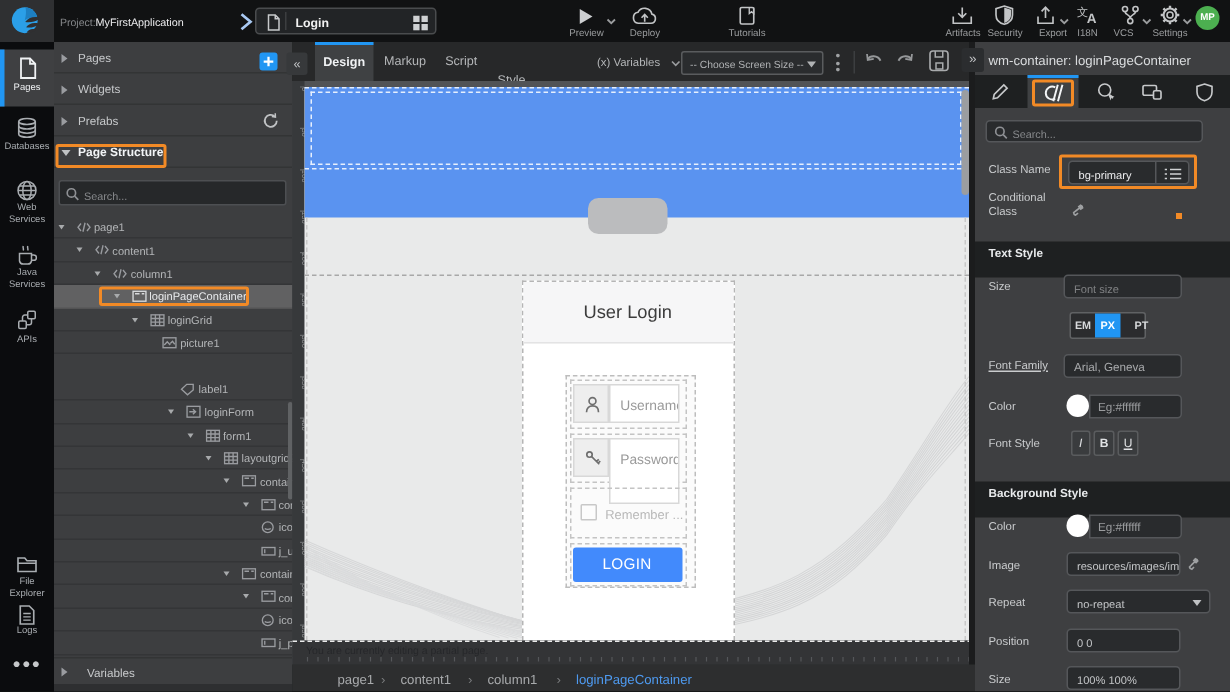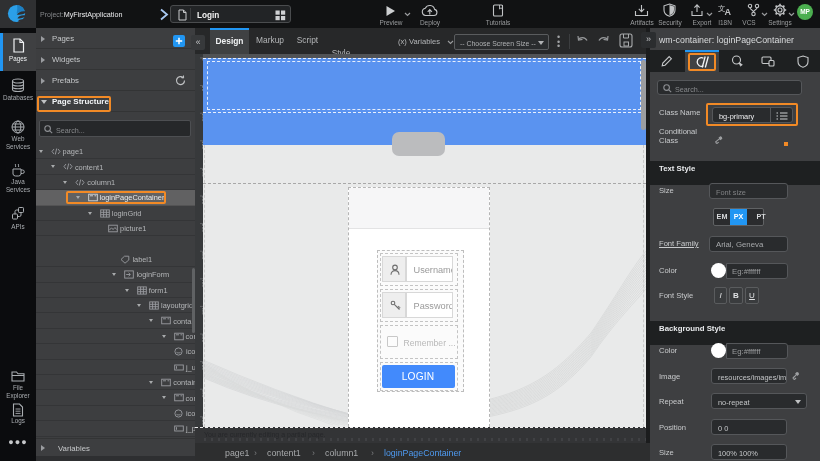--- a/index.html
+++ b/index.html
@@ -578,40 +578,41 @@
           <path d="M0 230.8 Q 79 265.6, 178 282.4" fill="none" stroke="#dadbdc" stroke-width="0.6"></path>
           <path d="M0 232.4 Q 82 266.8, 184 282.7" fill="none" stroke="#dadbdc" stroke-width="0.6"></path>
         </svg>
       <div class="abs" style="left:189px; top:74px; width:53px; height:24px; background:#bbbcbe; border-radius:7px;"></div>
       <div class="abs" style="left:0px; top:125px; width:443px; height:1px; border-top:1.5px dashed #a8a8a8;"></div>
       <div class="abs" style="left:1px; top:87px; width:1px; height:282px; border-left:1px dashed #c8c8c8;"></div>
       <div class="abs" style="left:440px; top:87px; width:1px; height:282px; border-left:1px dashed #c8c8c8;"></div>
 
       <div class="abs" id="card" style="left:144.5px; top:129px; width:142px; height:240px; background:#fff; border-left:1px dashed #b5b5b5; border-right:1px dashed #b5b5b5; border-top:1px dashed #b5b5b5;">
         <div class="abs" style="left:0; top:0; width:140px; height:41px; background:#f6f6f7; border-bottom:1px solid #e3e3e4;"></div>
+        <div class="abs" style="left:0; top:13px; width:140px; text-align:center; font-size:12.2px; color:#3c3c3c;">User Login</div>
 
         <div class="abs" style="left:28px; top:62px; width:87px; height:142px; border:1px dashed #bdbdbd; background:#fbfbfb;"></div>
         <div class="abs" style="left:31px; top:65px; width:78px; height:33px; border:1px dashed #c4c4c4;"></div>
 
         <div class="abs" style="left:33px; top:68px; width:24px; height:26px; background:#eeeeee; border:1px solid #d8d8d8;">
           <svg style="margin:6.5px auto 0 7px;" width="10" height="12" viewBox="0 0 10 12">
               <circle cx="5" cy="3.4" r="2.3" fill="none" stroke="#6e6e6e" stroke-width="1.1"></circle>
               <path d="M1 10.8 C1 7.8 3 6.6 5 6.6 C7 6.6 9 7.8 9 10.8" fill="none" stroke="#6e6e6e" stroke-width="1.1"></path>
             </svg>
         </div>
         <div class="abs" style="left:57px; top:68px; width:47px; height:26px; background:#fff; border:1px solid #d8d8d8; font-size:9.2px; color:#9a9a9a; line-height:26px; padding-left:7px; overflow:hidden; white-space:nowrap;">Username</div>
         <div class="abs" style="left:31px; top:101px; width:78px; height:33px; border:1px dashed #c4c4c4;"></div>
 
         <div class="abs" style="left:33px; top:104px; width:24px; height:26px; background:#eeeeee; border:1px solid #d8d8d8;">
           <svg style="margin:7px auto 0 7px;" width="11" height="11" viewBox="0 0 11 11">
               <circle cx="3" cy="3" r="1.8" fill="none" stroke="#6e6e6e" stroke-width="1.1"></circle>
               <path d="M4.3 4.3 L9.5 9.5 M7.6 7.6 L9.2 6.2 M8.7 8.7 L10.2 7.4" fill="none" stroke="#6e6e6e" stroke-width="1.1"></path>
             </svg>
         </div>
-        <div class="abs" style="left:57px; top:104px; width:47px; height:26px; background:#fff; border:1px solid #d8d8d8; font-size:9.2px; color:#9a9a9a; line-height:26px; padding-left:7px; overflow:hidden; white-space:nowrap;">Password</div>
+        <div class="abs" style="left:57px; top:104px; width:47px; height:44px; background:#fff; border:1px solid #d8d8d8; font-size:9.2px; color:#9a9a9a; line-height:26px; padding-left:7px; overflow:hidden; white-space:nowrap;">Password</div>
         <div class="abs" style="left:31px; top:137px; width:78px; height:34px; border:1px dashed #c4c4c4;"></div>
 
         <div class="abs" style="left:38px; top:148px; width:11px; height:11px; background:#fcfcfc; border:1px solid #c8c8c8; border-radius:1px;"></div>
         <div class="abs" style="left:55px; top:150px; font-size:8.6px; color:#b8b8b8; white-space:nowrap;">Remember ...</div>
         <div class="abs" style="left:31px; top:174px; width:78px; height:29px; border:1px dashed #c4c4c4;"></div>
 
         <div class="abs" style="left:33px; top:177px; width:73px; height:23px; background:#428afc; border-radius:2px; color:#fff; font-size:10.2px; text-align:center; line-height:23px; letter-spacing:0.2px;">LOGIN</div>
       </div>
     </div>
 

